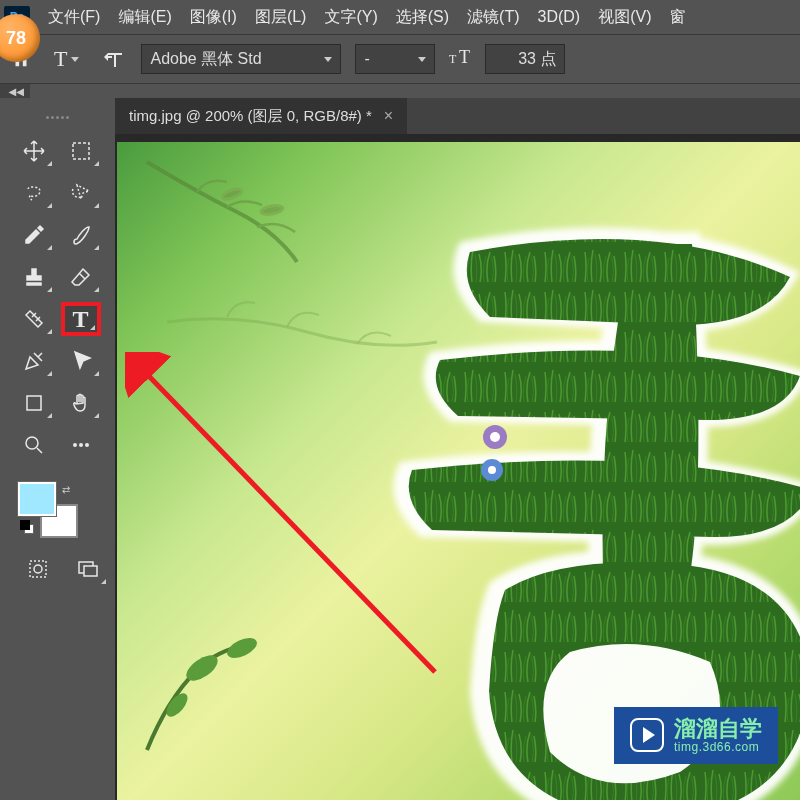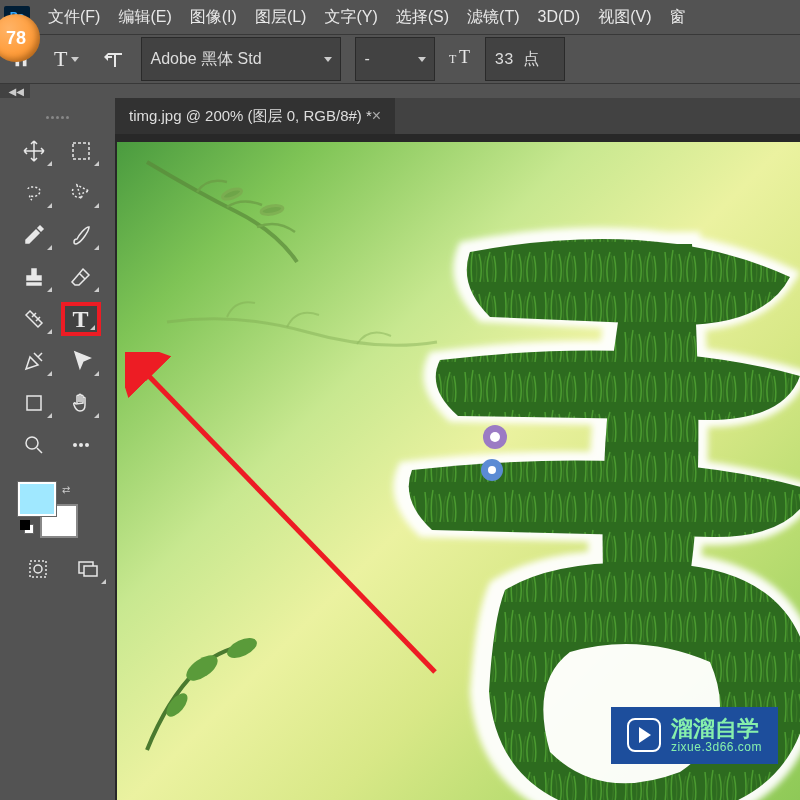--- a/index.html
+++ b/index.html
@@ -80,31 +80,31 @@
       border-right: 4px solid transparent;
       border-top: 5px solid #ccc;
     }
     .orient-icon {
       width: 28px; height: 28px;
       display: flex; align-items: center; justify-content: center;
     }
     .dropdown {
       background: #424242;
       border: 1px solid #2a2a2a;
-      height: 44px;
+      height: 30px;
       display: flex;
       align-items: center;
       padding: 0 8px;
       color: #ddd;
       font-size: 16px;
       gap: 12px;
     }
     .dropdown.font { width: 200px; justify-content: space-between; }
     .dropdown.style { width: 80px; justify-content: space-between; }
-    .dropdown.size { width: 80px; justify-content: flex-start; font-family: Liberation Mono, monospace; }
+    .dropdown.size { width: 80px; justify-content: flex-end; }
     .size-group { display: flex; align-items: center; gap: 8px; }
     .tt-icon { font-size: 18px; letter-spacing: -2px; }
     
     
     .collapse-handle {
       background: #424242;
       height: 14px;
       width: 30px;
       display: flex;
       align-items: center;
@@ -218,21 +218,21 @@
       background: #424242;
       display: flex;
       align-items: center;
     }
     .doc-tab {
       background: #323232;
       height: 100%;
       padding: 16px 14px;
       display: flex;
       align-items: center;
-      gap: 0;
+      gap: 12px;
       color: #ddd;
       font-size: 15px;
     }
     .close-x { font-size: 16px; color: #aaa; }
     
     .canvas {
       flex: 1;
       margin: 8px 0 0 2px;
       position: relative;
       overflow: hidden;
@@ -557,18 +557,18 @@
         </defs>
         <line x1="310" y1="320" x2="18" y2="18" stroke="#ed1c24" stroke-width="5" marker-end="url(#ah)"></line>
       </svg>
 
       <div class="watermark">
         <div class="wm-logo">
             <div class="wm-play"></div>
           </div>
         <div class="wm-text">
           <span>溜溜自学</span>
-          <span class="wm-url">zixue.3d66.com</span>
+          <span class="wm-url">timg.3d66.com</span>
         </div>
       </div>
     </div>
   </div>
 </div>
 
 </body></html>

